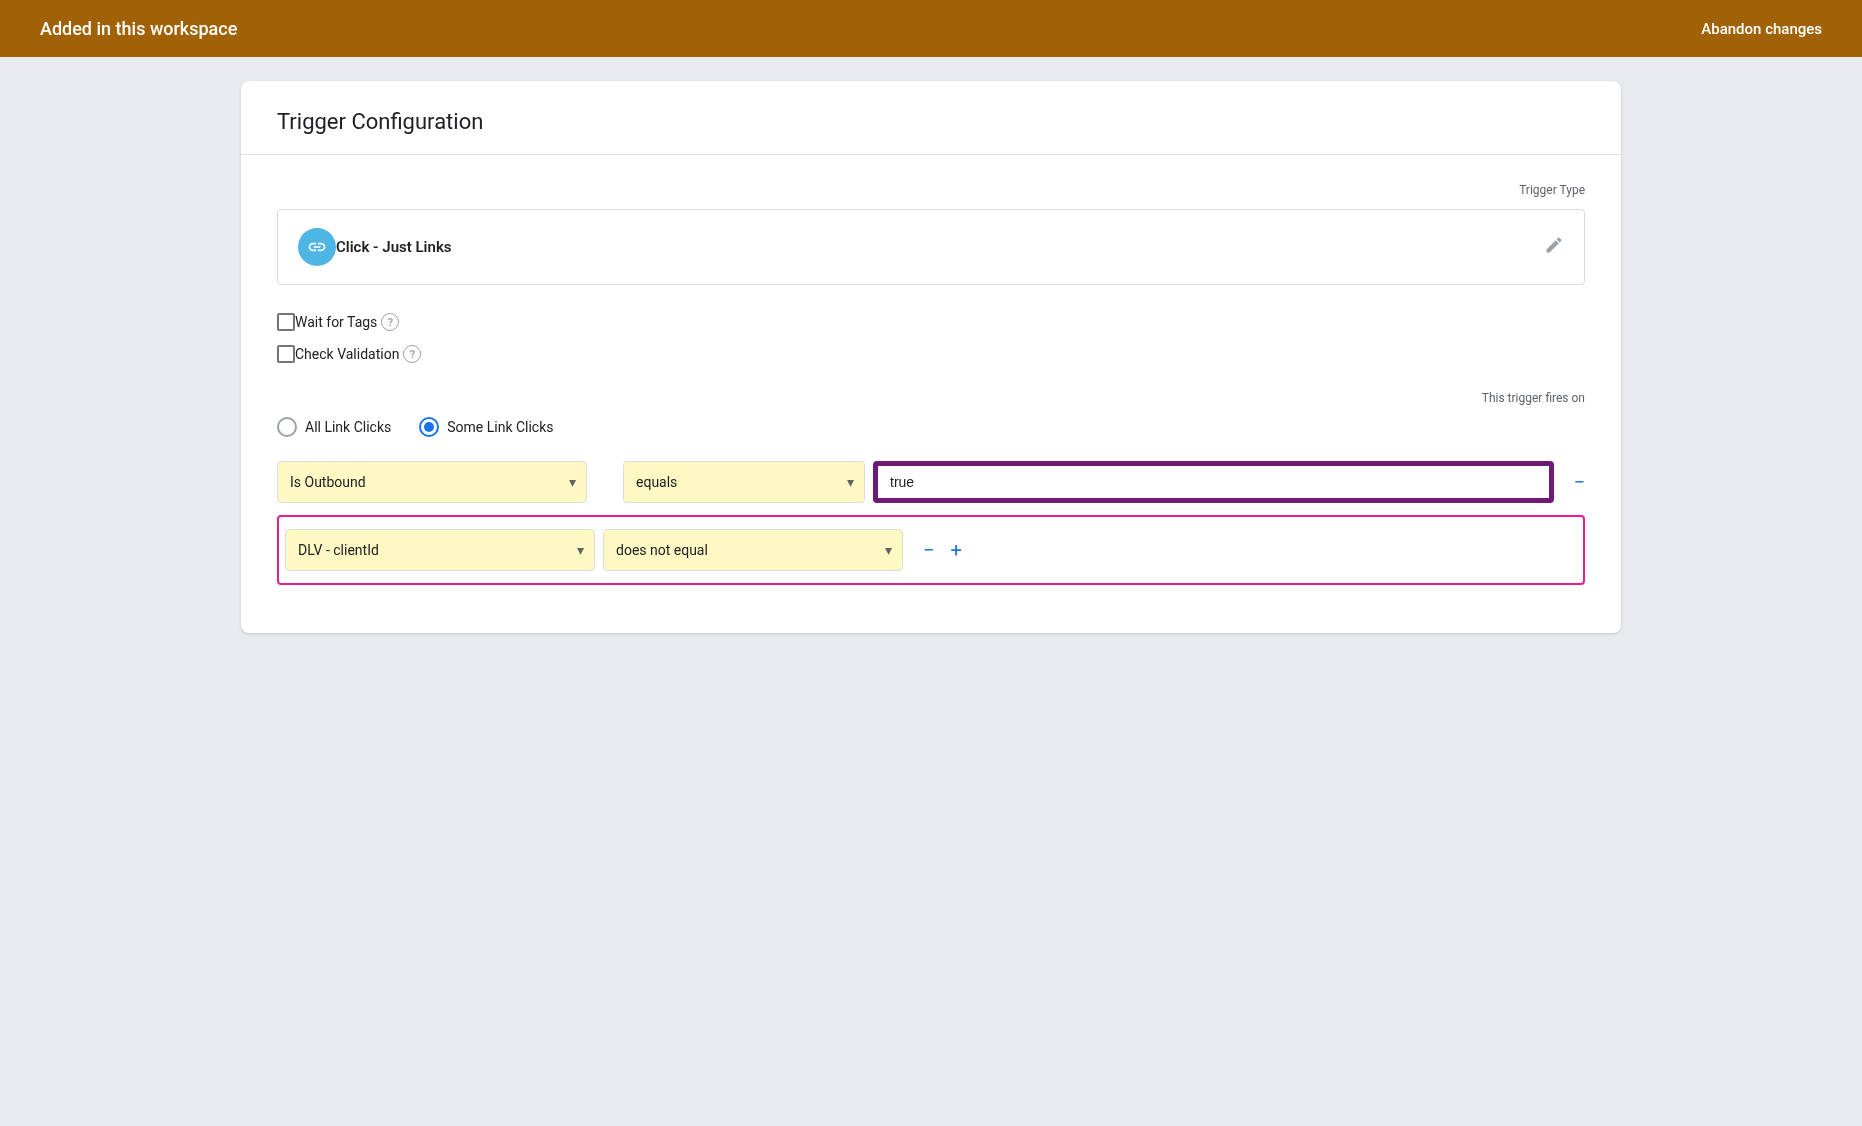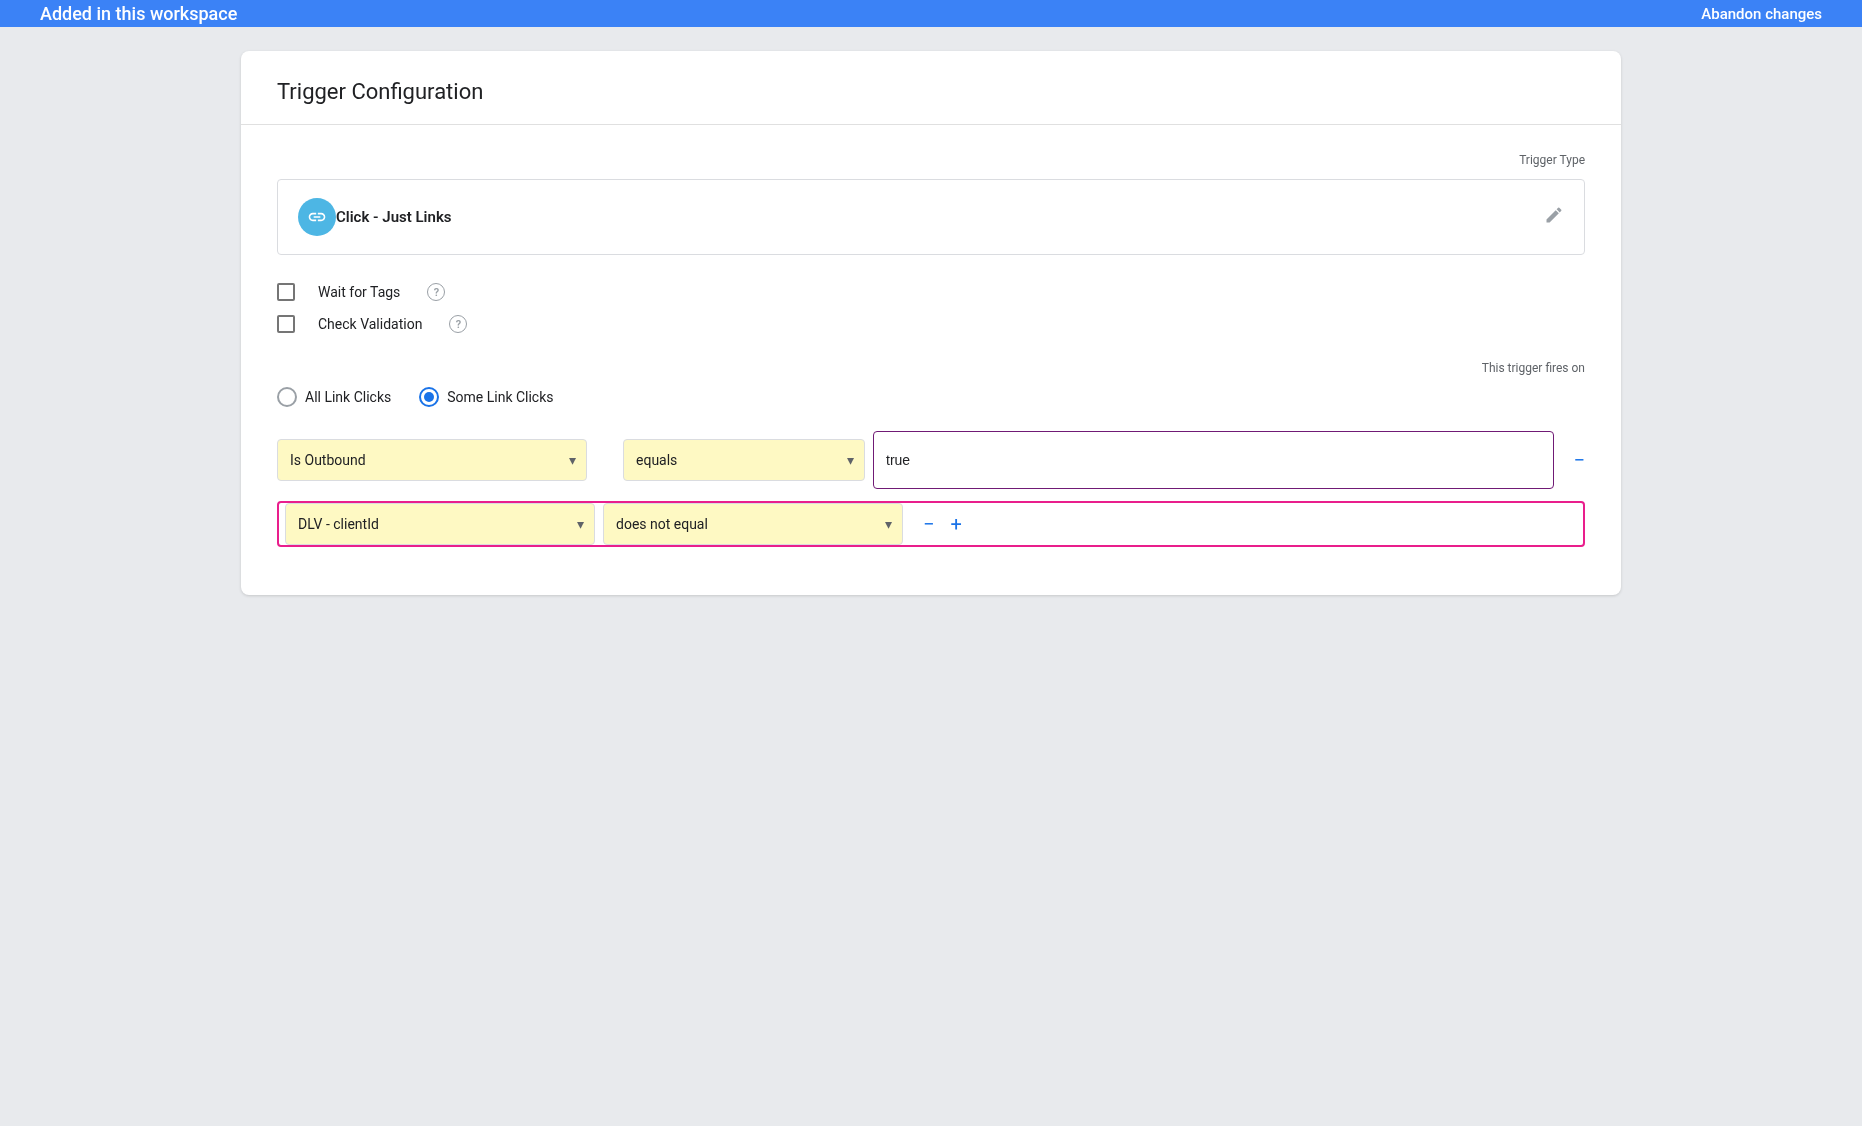--- a/index.html
+++ b/index.html
@@ -10,23 +10,23 @@
       color: #202124;
       min-height: 1126px;
       display: flex;
       flex-direction: column;
       align-items: center;
       padding: 0;
     }
 
     .top-bar {
       width: 100%;
-      background: #3b82f6;
+      background: #a16207;
       color: #fff;
-      padding: 3px 40px;
+      padding: 18px 40px;
       display: flex;
       justify-content: space-between;
       align-items: center;
       font-size: 18px;
       font-weight: 500;
     }
 
     .abandon-link {
       font-size: 15px;
       color: #fff;
@@ -114,21 +114,21 @@
     .checkboxes-section {
       margin-bottom: 28px;
       display: flex;
       flex-direction: column;
       gap: 14px;
     }
 
     .checkbox-row {
       display: flex;
       align-items: center;
-      gap: 23px;
+      gap: 0;
       cursor: pointer;
     }
 
     .checkbox-box {
       width: 18px;
       height: 18px;
       border: 2px solid #757575;
       border-radius: 2px;
       background: #fff;
       display: inline-block;
@@ -204,22 +204,22 @@
       margin-top: 24px;
     }
 
     .conditions-label {
       font-size: 12px;
       color: #5f6368;
       margin-bottom: 16px;
     }
 
     .value-input {
-      height: 58px;
-      border: 1px solid #701a75;
+      height: 42px;
+      border: 5px solid #701a75;
       border-radius: 4px;
       padding: 0 12px;
       font-size: 14px;
       color: #202124;
       width: 100%;
       outline: none;
     }
 
     .action-icons {
       display: flex;
@@ -334,21 +334,21 @@
           </div>
         </div>
         <div style="flex:1; margin-right:8px;">
           <input class="value-input" type="text" value="true" style="">
         </div>
         <div class="action-icons">
           <span class="minus-btn">−</span>
         </div>
       </div>
 
-      <div style="display:flex; align-items:center; border:2px solid #e91e8c; border-radius:4px; padding:0 6px; margin-bottom:8px; background:#fff;">
+      <div style="display:flex; align-items:center; border:2px solid #e91e8c; border-radius:4px; padding:12px 6px; margin-bottom:8px; background:#fff;">
         <div style="width:310px; position:relative; margin-right:8px;">
           <div class="select-field">
             <span>DLV - clientId</span>
             <span style="position:absolute;right:10px;top:50%;transform:translateY(-50%);color:#5f6368;">▾</span>
           </div>
         </div>
         <div style="width:300px; position:relative; margin-right:8px;">
           <div class="select-field">
             <span>does not equal</span>
             <span style="position:absolute;right:10px;top:50%;transform:translateY(-50%);color:#5f6368;">▾</span>

